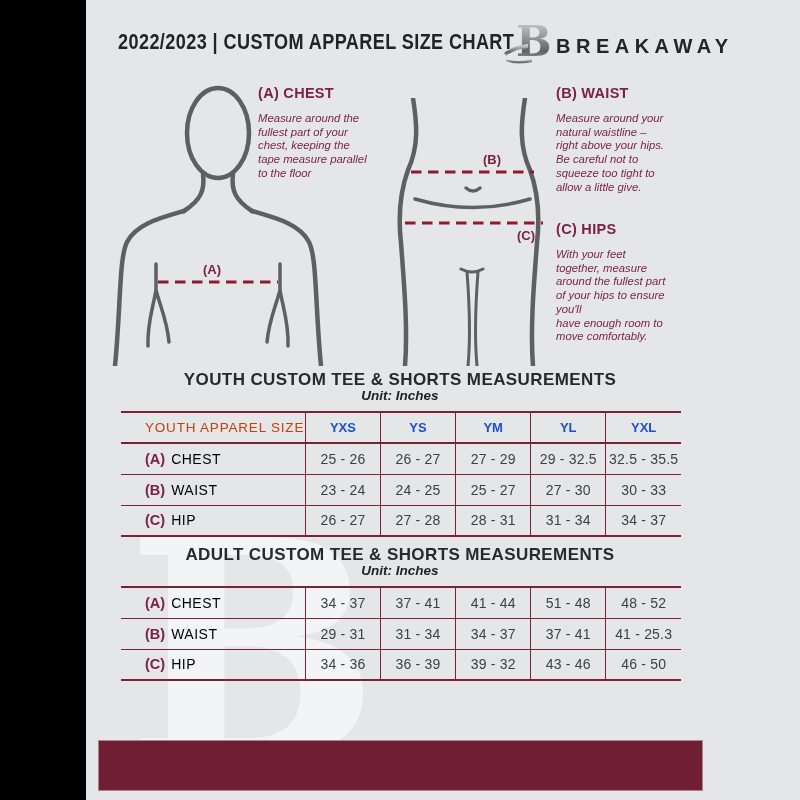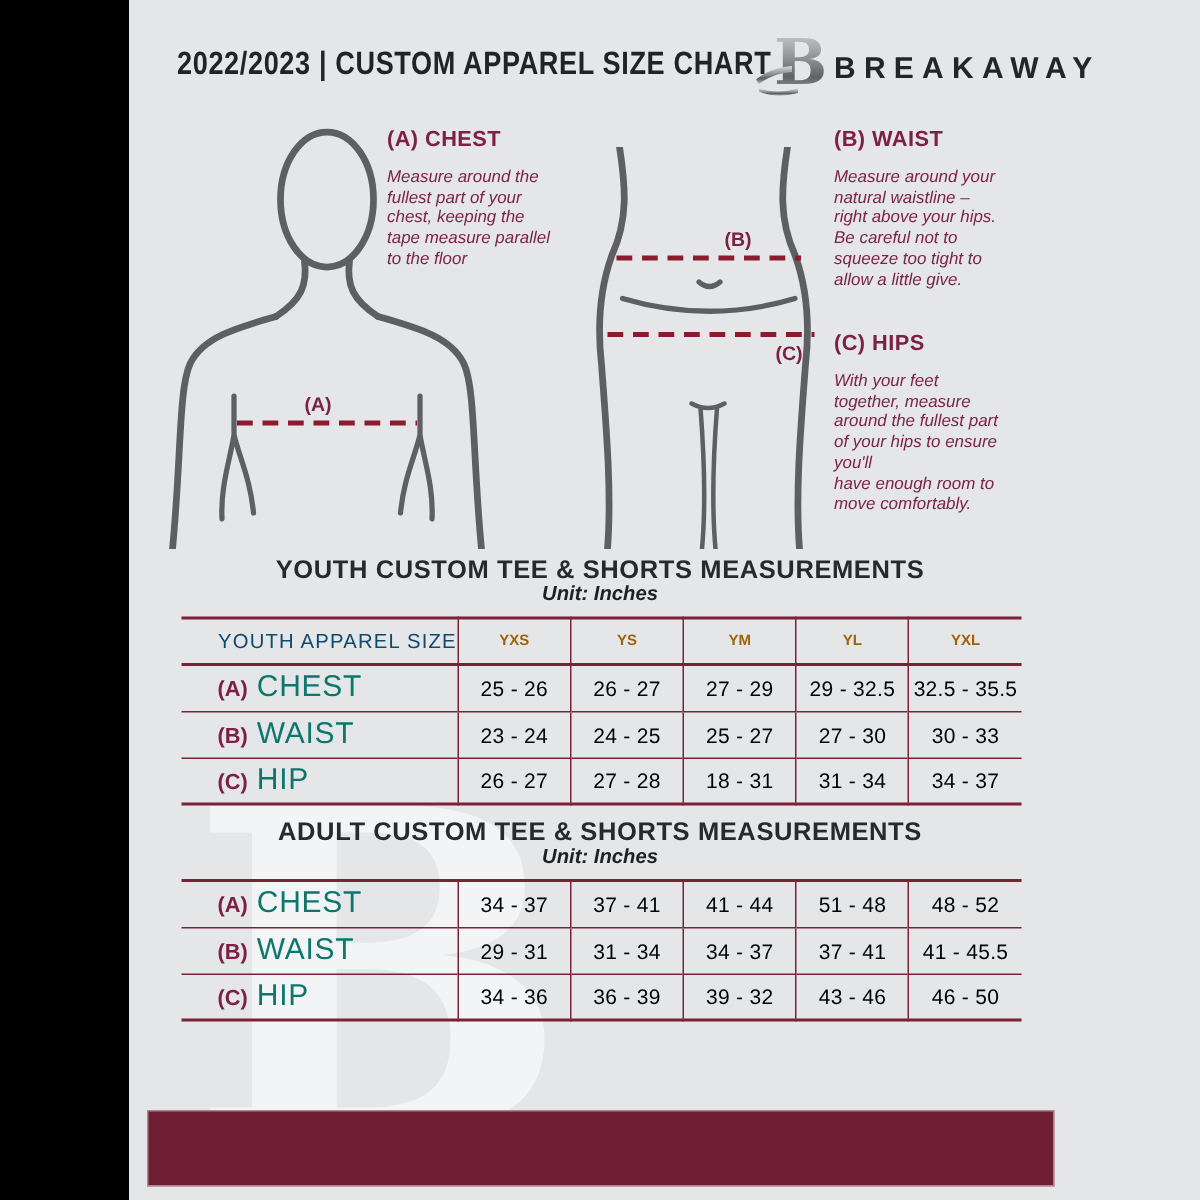--- a/index.html
+++ b/index.html
@@ -65,25 +65,25 @@
   .youth-table { top: 411px; }
   .adult-table { top: 586px; }
   .size-table { border-top: 2.5px solid #7c2236; border-bottom: 2.5px solid #7c2236; }
   .size-table tr { border-bottom: 1.5px solid #7c2236; }
   .size-table tr.head-row { border-bottom: 2px solid #7c2236; }
   .size-table tr:last-child { border-bottom: none; }
   .size-table td { height: 31px; vertical-align: middle; background: transparent; }
   .size-table td + td { border-left: 1.5px solid #7c2236; }
   .size-table .label-col { width: 184px; padding-left: 24px; }
   .size-table .size-col  { width: 75px; text-align: center; }
-  .head-row .label-col { font-size: 13.5px; letter-spacing: 0.8px; color: #0c4a6e; text-align: center; }
-  .head-row .size-col  { font-size: 10px; font-weight: 700; color: #a16207; }
+  .head-row .label-col { font-size: 13.5px; letter-spacing: 0.8px; color: #c2410c; }
+  .head-row .size-col  { font-size: 13px; font-weight: 700; color: #1d4ed8; }
   .row-prefix { color: #7c2140; font-weight: 700; font-size: 14.5px; margin-right: 6px; }
-  .row-label  { font-size: 20px; color: #0f766e; letter-spacing: 0.5px; margin-top: 32px; }
-  .value-cell { font-size: 14px; color: #000000; letter-spacing: 0.2px; margin-top: 40px; }
+  .row-label  { font-size: 14px; color: #000000; letter-spacing: 0.5px; margin-top: 32px; }
+  .value-cell { font-size: 14px; color: #404040; letter-spacing: 0.2px; margin-top: 40px; }
   
   .watermark {
     position: absolute; left: 40px; top: 528px; z-index: 0;
     font-family: "DejaVu Serif", serif; font-weight: 700;
     font-size: 300px; line-height: 0.82; color: rgba(255,255,255,0.55);
     pointer-events: none;
   }
   .footer-bar {
     position: absolute; left: 12px; top: 740px; width: 605px; height: 51px;
     background: #6f1e33; border: 1px solid rgba(255,255,255,0.45); z-index: 2;
@@ -188,21 +188,21 @@
         <td class="size-col value-cell">23 - 24</td>
         <td class="size-col value-cell">24 - 25</td>
         <td class="size-col value-cell">25 - 27</td>
         <td class="size-col value-cell">27 - 30</td>
         <td class="size-col value-cell">30 - 33</td>
       </tr>
       <tr>
         <td class="label-col"><span class="row-prefix">(C)</span><span class="row-label">HIP</span></td>
         <td class="size-col value-cell">26 - 27</td>
         <td class="size-col value-cell">27 - 28</td>
-        <td class="size-col value-cell">18 - 31</td>
+        <td class="size-col value-cell">28 - 31</td>
         <td class="size-col value-cell">31 - 34</td>
         <td class="size-col value-cell">34 - 37</td>
       </tr>
     </tbody>
       </table>
 
     <div class="section-title adult-title">ADULT CUSTOM TEE &amp; SHORTS MEASUREMENTS</div>
     <div class="section-unit adult-unit">Unit: Inches</div>
     <table class="size-table adult-table">
       <tbody>
@@ -213,21 +213,21 @@
         <td class="size-col value-cell">41 - 44</td>
         <td class="size-col value-cell">51 - 48</td>
         <td class="size-col value-cell">48 - 52</td>
       </tr>
       <tr>
         <td class="label-col"><span class="row-prefix">(B)</span><span class="row-label">WAIST</span></td>
         <td class="size-col value-cell">29 - 31</td>
         <td class="size-col value-cell">31 - 34</td>
         <td class="size-col value-cell">34 - 37</td>
         <td class="size-col value-cell">37 - 41</td>
-        <td class="size-col value-cell">41 - 45.5</td>
+        <td class="size-col value-cell">41 - 25.3</td>
       </tr>
       <tr>
         <td class="label-col"><span class="row-prefix">(C)</span><span class="row-label">HIP</span></td>
         <td class="size-col value-cell">34 - 36</td>
         <td class="size-col value-cell">36 - 39</td>
         <td class="size-col value-cell">39 - 32</td>
         <td class="size-col value-cell">43 - 46</td>
         <td class="size-col value-cell">46 - 50</td>
       </tr>
     </tbody>

